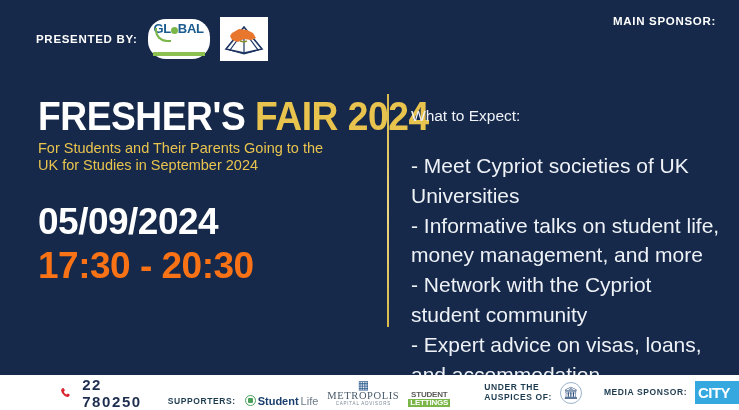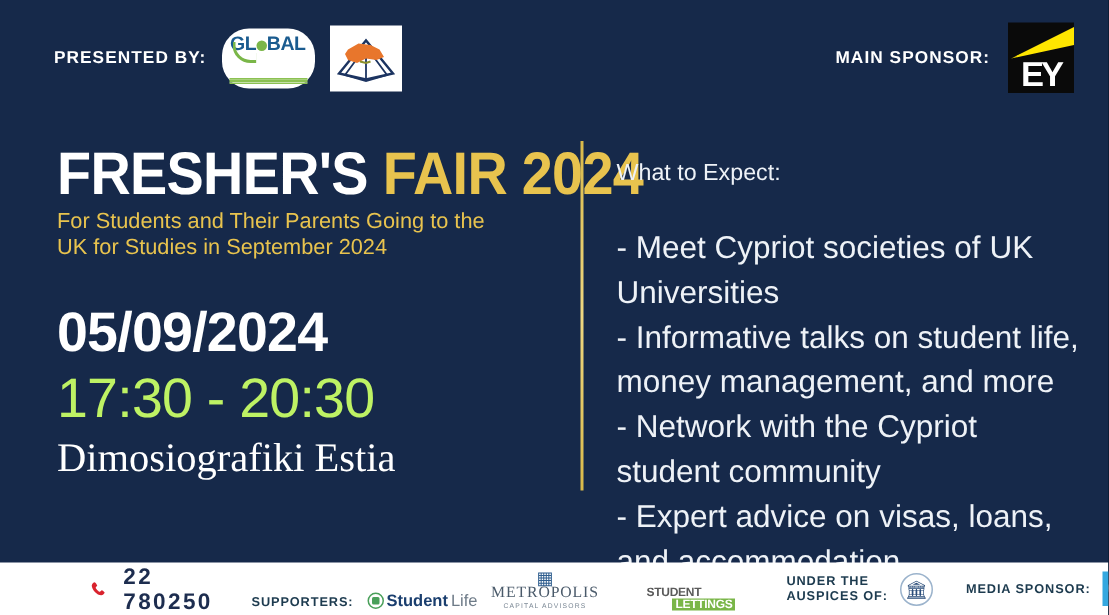--- a/index.html
+++ b/index.html
@@ -90,21 +90,21 @@
   .t-gold  { color:#e8c34e; }
   .subtitle {
     margin-top:5px; color:#e8c34e; font-size:14.5px;
     line-height:1.18; font-weight:normal;
   }
   .date {
     margin-top:26px; color:#ffffff; font-size:37px;
     font-weight:bold; line-height:1.18; letter-spacing:-0.5px;
   }
   .time {
-    color:#bef264; font-size:37px; font-weight:normal;
+    color:#f97316; font-size:37px; font-weight:bold;
     line-height:1.18; letter-spacing:-0.5px;
   }
   .venue {
     margin-top:4px; color:#ffffff; font-size:27px;
     font-family:"Liberation Serif", serif; line-height:1.1;
   }
 
   .divider {
     position:absolute; left:387px; top:14px;
     width:2px; height:233px;
@@ -151,21 +151,21 @@
   .metro-a { color:#4a5a6a; font-size:10.5px; letter-spacing:0.6px;
              font-family:"Liberation Serif", serif; }
   .metro-b { color:#7a8794; font-size:4.5px; letter-spacing:0.8px; margin-top:1px; }
   .stulet {
     background:#ffffff; line-height:1; text-align:center;
     display:flex; flex-direction:column; align-items:center;
   }
   .stulet-top { color:#5a5a5a; font-size:8px; font-weight:bold; letter-spacing:-0.2px; }
   .stulet-bot {
     background:#7ab648; color:#ffffff; font-size:8px; font-weight:bold;
-    padding:0 2px; letter-spacing:-0.2px;margin-left:40px;
+    padding:0 2px; letter-spacing:-0.2px;
   }
   .f-auspices { display:flex; align-items:center; gap:8px; margin-left:34px; }
   .emblem {
     width:22px; height:22px; border-radius:50%;
     border:1.5px solid #9bb3cc; display:flex; align-items:center;
     justify-content:center; color:#2a4d7a; font-size:12px; line-height:1;
   }
   .f-media { display:flex; align-items:center; gap:8px; margin-left:22px; }
   .city-logo {
     background:#35a8e0; padding:1px 3px; display:flex; align-items:center;
@@ -204,45 +204,37 @@
           <path d="M8 31 L22 12 L36 31 L22 35 Z" fill="none" stroke="#1c3461" stroke-width="1.2"></path>
           <path d="M22 12 L22 35" stroke="#1c3461" stroke-width="1.2"></path>
           <path d="M10 14 l7-4 8 1 6 3 3 5 -5 2 -7 -1 -6 3 -6 -2 -2 -4 z" fill="#e8762c"></path>
           <path d="M18 22 l4 1 3 -1" stroke="#8a8f2a" stroke-width="1.4" fill="none"></path>
         </svg>
       </div>
     </div>
 
     <div class="sponsor-wrap">
       <span class="kicker">MAIN SPONSOR:</span>
-      <div class="logo-ey">
-        <svg class="ey-beam" viewBox="0 0 44 47" preserveAspectRatio="none" aria-hidden="true">
-          <polygon points="44,2 44,15 2,24 44,6" fill="#ffe600"></polygon>
-          <polygon points="44,3 44,14 4,23" fill="#ffe600"></polygon>
-        </svg>
-        <span class="ey-text">EY</span>
-      </div>
     </div>
 
   </div>
 
   <div class="main">
 
     <div class="col-left">
       <div class="title-line">
         <span class="t-white">FRESHER'S</span>
         <span class="t-gold">FAIR 2024</span>
       </div>
       <div class="subtitle">
         <div>For Students and Their Parents Going to the</div>
         <div>UK for Studies in September 2024</div>
       </div>
       <div class="date">05/09/2024</div>
       <div class="time">17:30 - 20:30</div>
-      <div class="venue">Dimosiografiki Estia</div>
     </div>
 
     <div class="divider"></div>
 
     <div class="col-right">
       <div class="expect-head">What to Expect:</div>
       <div class="expect-list">
         <div class="expect-item">- Meet Cypriot societies of UK Universities</div>
         <div class="expect-item">- Informative talks on student life, money management, and more</div>
         <div class="expect-item">- Network with the Cypriot student community</div>

